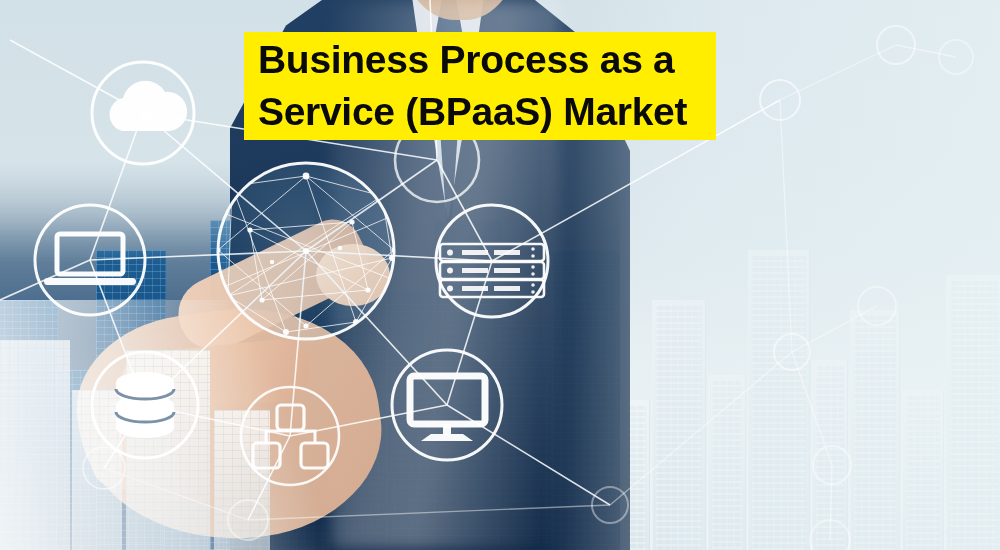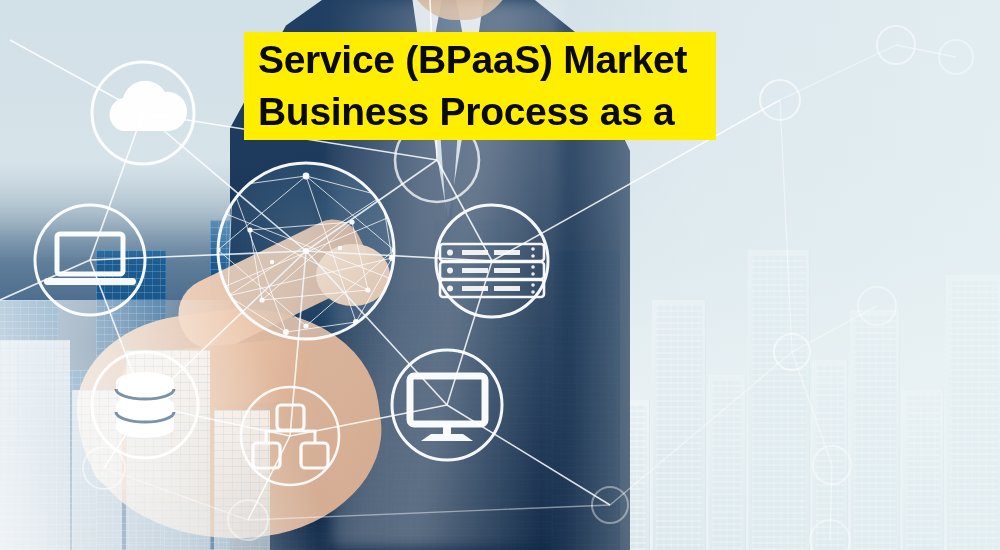--- a/index.html
+++ b/index.html
@@ -389,17 +389,17 @@
       <circle cx="877" cy="306" r="19" stroke-opacity=".4" stroke-width="2"></circle>
       <circle cx="832" cy="465" r="19" stroke-opacity=".45" stroke-width="2"></circle>
       <circle cx="830" cy="540" r="20" stroke-opacity=".4" stroke-width="2"></circle>
       <circle cx="104" cy="468" r="21" stroke-opacity=".5" stroke-width="2"></circle>
       <circle cx="248" cy="520" r="20" stroke-opacity=".45" stroke-width="2"></circle>
       <circle cx="610" cy="505" r="18" stroke-opacity=".4" stroke-width="2"></circle>
     </g>
   </svg>
 
   <div class="title-band">
+    <div class="title-line">Business Process as a</div>
     <div class="title-line">Service (BPaaS) Market</div>
-    <div class="title-line">Business Process as a</div>
   </div>
 
 </div>
 
 </body></html>

